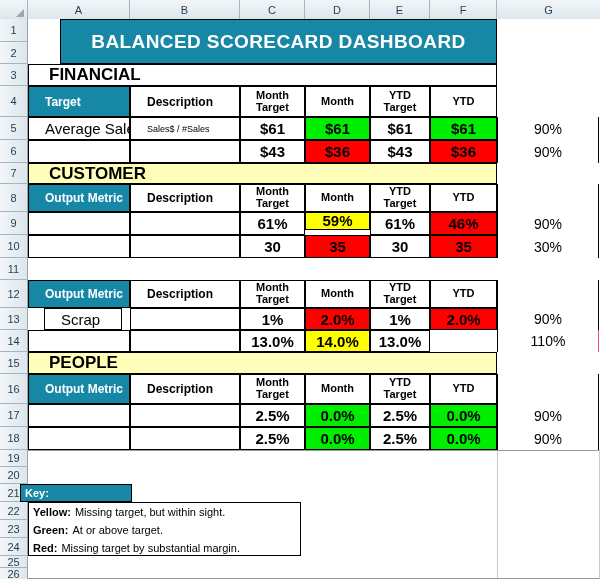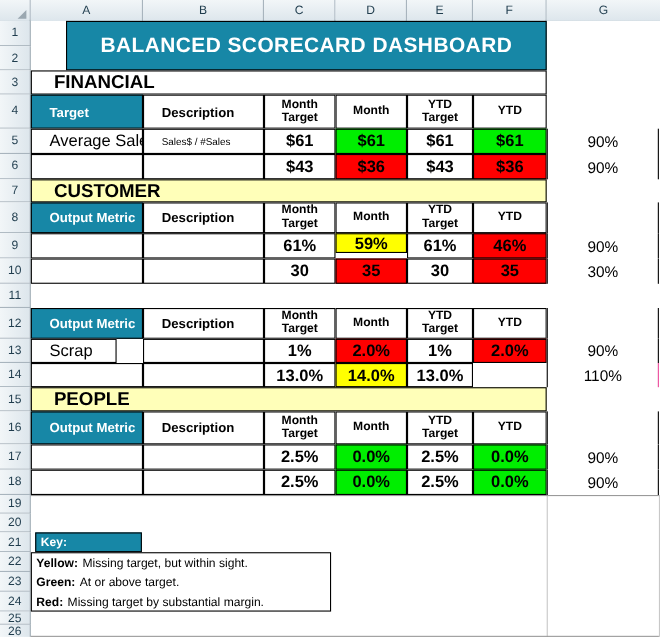--- a/index.html
+++ b/index.html
@@ -275,21 +275,21 @@
 
   <div class="cell bd c-left" style="left:28px;top:212px;width:102px;height:23px;">
     <span class="metric-txt"></span>
   </div>
   <div class="cell bd c-left" style="left:130px;top:212px;width:110px;height:23px;">
     <span class="desc-sm"></span>
   </div>
   <div class="cell bd c-center" style="left:240px;top:212px;width:65px;height:23px;">
     <span class="val">61%</span>
   </div>
-  <div class="cell bd c-center yellow" style="left:305px;top:212px;width:65px;height:18px;">
+  <div class="cell bd c-center yellow" style="left:305px;top:212px;width:65px;height:18px;align-items:flex-end;">
     <span class="val">59%</span>
   </div>
   <div class="cell bd c-center" style="left:370px;top:212px;width:60px;height:23px;">
     <span class="val">61%</span>
   </div>
   <div class="cell bd c-center red" style="left:430px;top:212px;width:67px;height:23px;">
     <span class="val">46%</span>
   </div>
   <div class="cell c-center" style="left:497px;top:212px;width:102px;height:23px;border-left:1px solid #000;border-right:1px solid #000;">
     <span class="val-g">90%</span>
@@ -333,21 +333,21 @@
   </div>
   <div class="cell bd c-center" style="left:370px;top:280px;width:60px;height:28px;flex-direction:column;justify-content:center;">
     <span class="hdr-small">YTD</span>
     <span class="hdr-small">Target</span>
   </div>
   <div class="cell bd c-center" style="left:430px;top:280px;width:67px;height:28px;">
     <span class="hdr-small">YTD</span>
   </div>
   <div class="cell" style="left:497px;top:280px;width:102px;height:28px;border-left:1px solid #000;border-right:1px solid #000;"></div>
 
-  <div class="cell bd c-left" style="left:28px;top:308px;width:78px;height:22px;">
+  <div class="cell bd c-left" style="left:44px;top:308px;width:78px;height:22px;">
     <span class="metric-txt">Scrap</span>
   </div>
   <div class="cell bd c-left" style="left:130px;top:308px;width:110px;height:22px;">
     <span class="desc-sm"></span>
   </div>
   <div class="cell bd c-center" style="left:240px;top:308px;width:65px;height:22px;">
     <span class="val">1%</span>
   </div>
   <div class="cell bd c-center red" style="left:305px;top:308px;width:65px;height:22px;">
     <span class="val">2.0%</span>
@@ -444,21 +444,21 @@
   <div class="cell bd c-center" style="left:370px;top:427px;width:60px;height:23px;">
     <span class="val">2.5%</span>
   </div>
   <div class="cell bd c-center green" style="left:430px;top:427px;width:67px;height:23px;">
     <span class="val">0.0%</span>
   </div>
   <div class="cell c-center" style="left:497px;top:427px;width:102px;height:23px;border-left:1px solid #000;border-right:1px solid #000;">
     <span class="val-g">90%</span>
   </div>
 
-  <div class="key-head" style="left:32px;top:484px;width:97px;height:18px;">Key:</div>
+  <div class="key-head" style="left:20px;top:484px;width:112px;height:18px;">Key:</div>
 
   <div class="key-box" style="left:28px;top:502px;width:273px;height:54px;">
     <div class="key-line">
       <b>Yellow:</b>
       <span>Missing target, but within sight.</span>
     </div>
     <div class="key-line">
       <b>Green:</b>
       <span>At or above target.</span>
     </div>

